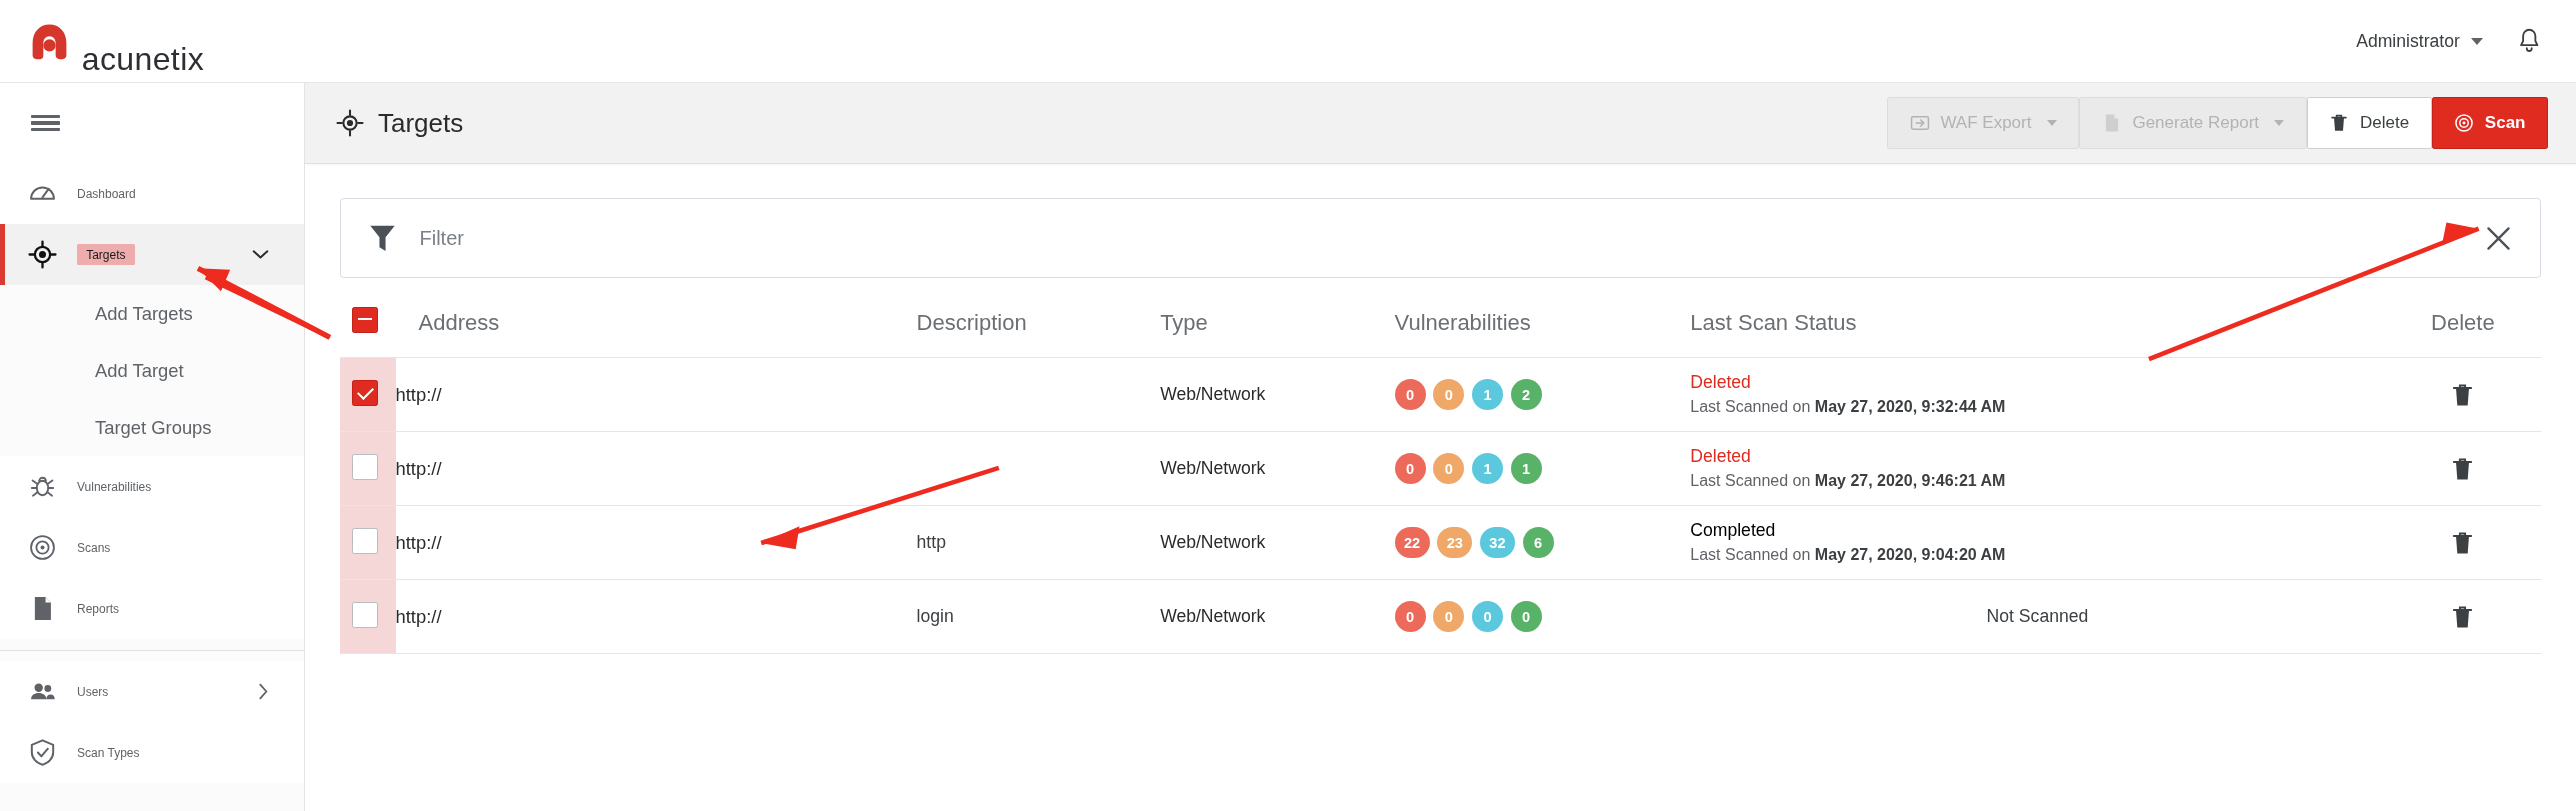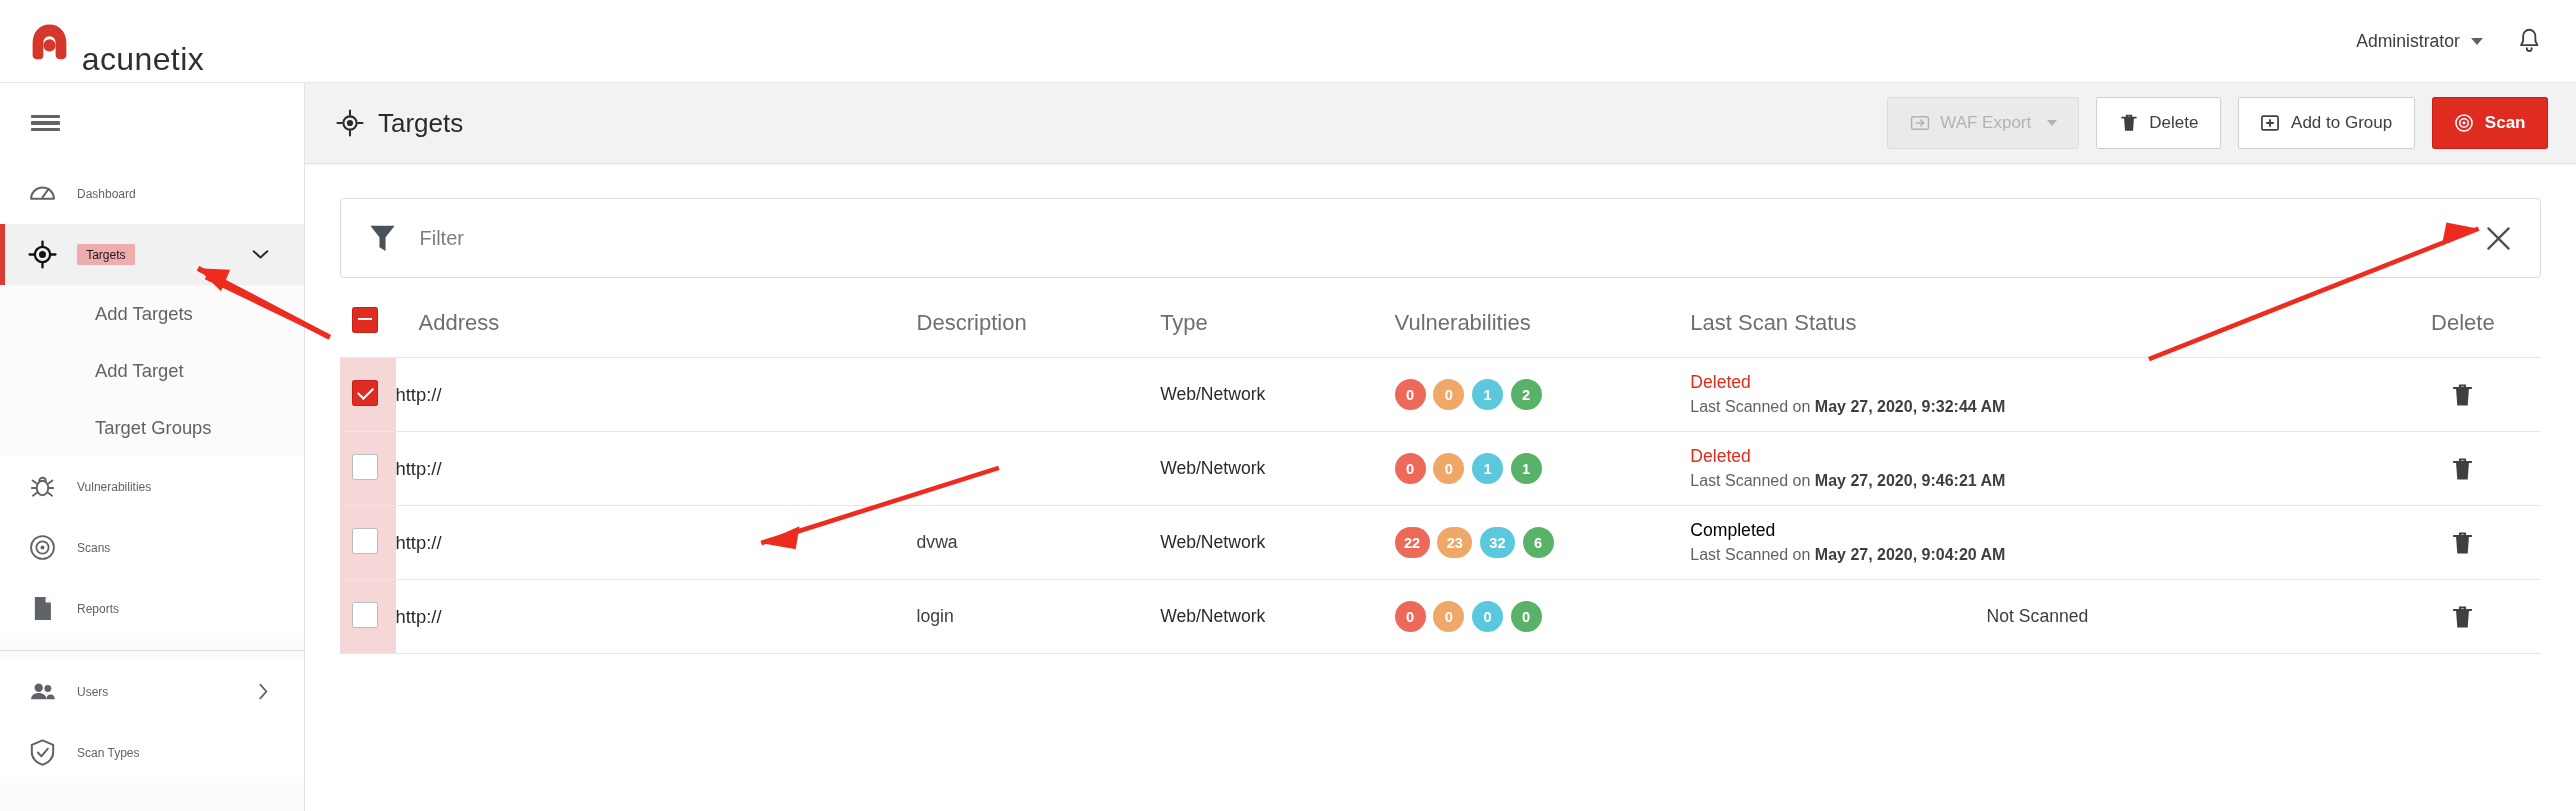--- a/index.html
+++ b/index.html
@@ -123,21 +123,21 @@
     height: 81px;
     background: #f2f2f2;
     border-bottom: 0.8px solid #e0e0e0;
     box-shadow: 0 0.8px 2.3px rgba(0,0,0,0.07);
     display: flex; align-items: center;
     padding: 0 28px 0 31px;
     gap: 15.3px;
   }
   .page-title-wrap { display: flex; align-items: center; gap: 14px; }
   .page-title { font-size: 26px; color: #2b2b2b; font-weight: 400; }
-  .toolbar { margin-left: auto; display: flex; align-items: flex-start; gap: 17px; }
+  .toolbar { margin-left: auto; display: flex; align-items: flex-start; }
 
   .btn {
     height: 52px;
     display: inline-flex; align-items: center; gap: 10.7px;
     padding: 0 21.5px;
     border: 0.8px solid #cfcfcf;
     background: #ffffff;
     border-radius: 2.3px;
     font-size: 17px;
     color: #3c4043;
@@ -398,37 +398,38 @@
 
         <div class="btn disabled">
           <svg class="bico" viewBox="0 0 26 26">
             <rect x="2" y="5" width="22" height="16" rx="2" fill="none" stroke="#b3b3b3" stroke-width="2"></rect>
             <path d="M8 13 L18 13 M14 9 L18 13 L14 17" fill="none" stroke="#b3b3b3" stroke-width="2" stroke-linecap="round" stroke-linejoin="round"></path>
           </svg>
           <span>WAF Export</span>
           <span class="bcaret"></span>
         </div>
 
+        <div class="btn disabled">
+          <svg class="bico" viewBox="0 0 26 26">
+            <path d="M5 2 L16 2 L21 7 L21 24 L5 24 Z" fill="#cfcfcf"></path>
+            <path d="M16 2 L16 7 L21 7" fill="#eaeaea"></path>
+          </svg>
+          <span>Generate Report</span>
+          <span class="bcaret"></span>
+        </div>
 
         <div class="btn">
           <svg class="bico" viewBox="0 0 26 26">
             <path d="M4 6 L22 6" stroke="#3c4043" stroke-width="2.2" stroke-linecap="round"></path>
             <path d="M10 6 L10 3.5 L16 3.5 L16 6" fill="none" stroke="#3c4043" stroke-width="2.2"></path>
             <path d="M6.5 6 L7.8 23 L18.2 23 L19.5 6 Z" fill="#3c4043"></path>
           </svg>
           <span>Delete</span>
         </div>
 
-        <div class="btn">
-          <svg class="bico" viewBox="0 0 26 26">
-            <rect x="2.5" y="4" width="21" height="18" rx="2" fill="none" stroke="#3c4043" stroke-width="2.2"></rect>
-            <path d="M13 9 L13 17 M9 13 L17 13" stroke="#3c4043" stroke-width="2.4" stroke-linecap="round"></path>
-          </svg>
-          <span>Add to Group</span>
-        </div>
 
         <div class="btn primary">
           <svg class="bico" viewBox="0 0 26 26">
             <circle cx="13" cy="13" r="10.5" fill="none" stroke="#ffffff" stroke-width="2"></circle>
             <circle cx="13" cy="13" r="5.5" fill="none" stroke="#ffffff" stroke-width="2"></circle>
             <circle cx="13" cy="13" r="1.9" fill="#ffffff"></circle>
           </svg>
           <span>Scan</span>
         </div>
       </div>
@@ -516,21 +517,21 @@
                 <svg class="trash" viewBox="0 0 26 30" style="margin:0 auto">
                   <path d="M3 7 L23 7" stroke="#3c4043" stroke-width="2.2" stroke-linecap="round"></path>
                   <path d="M10 7 L10 4 L16 4 L16 7" fill="none" stroke="#3c4043" stroke-width="2.2"></path>
                   <path d="M5.5 7 L7 27 L19 27 L20.5 7 Z" fill="#3c4043"></path>
                 </svg>
               </td>
             </tr>
             <tr>
               <td class="chk-cell"><span class="cbox"></span></td>
               <td class="addr">http://</td>
-              <td class="desc">dvwa</td>
+              <td class="desc">http</td>
               <td class="type">Web/Network</td>
               <td>
                 <div class="pills">
                   <span class="pill wide" style="background: rgb(237, 106, 90);">22</span>
                   <span class="pill wide" style="background: rgb(240, 168, 104);">23</span>
                   <span class="pill wide" style="background: rgb(91, 200, 221);">32</span>
                   <span class="pill" style="background: rgb(88, 179, 104);">6</span>
                 </div>
               </td>
               <td>

